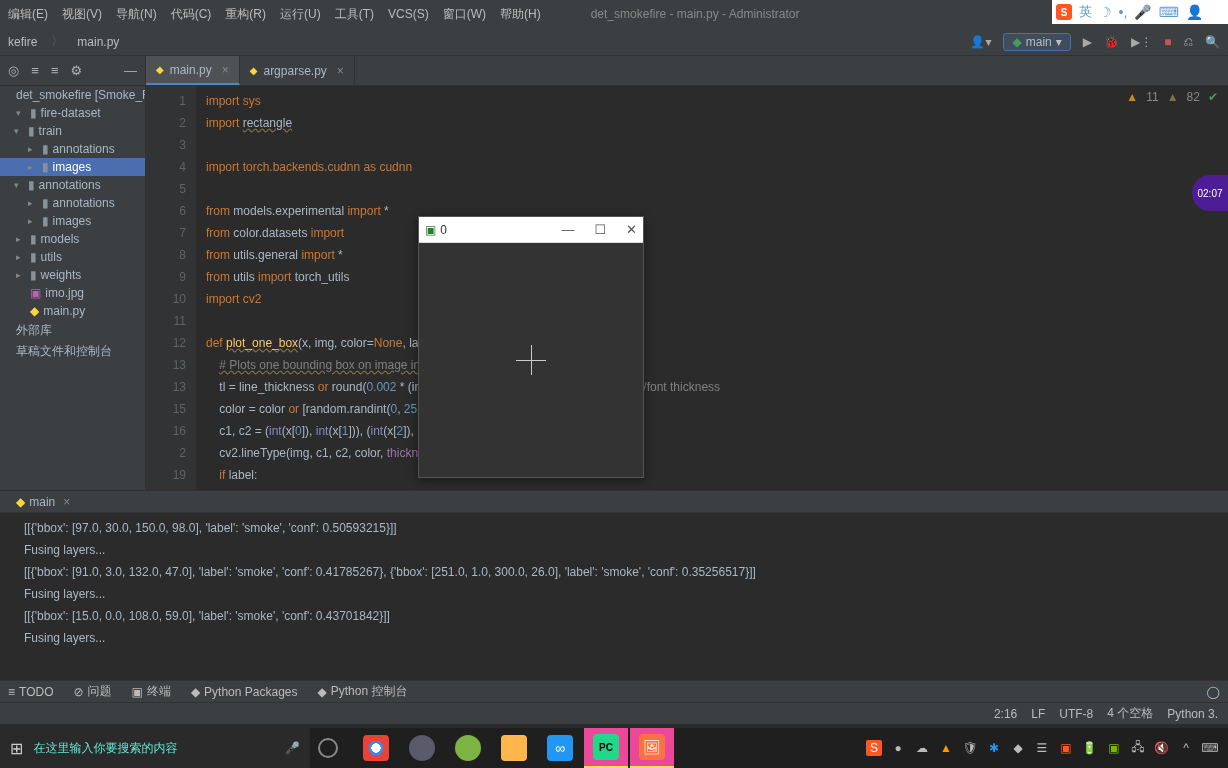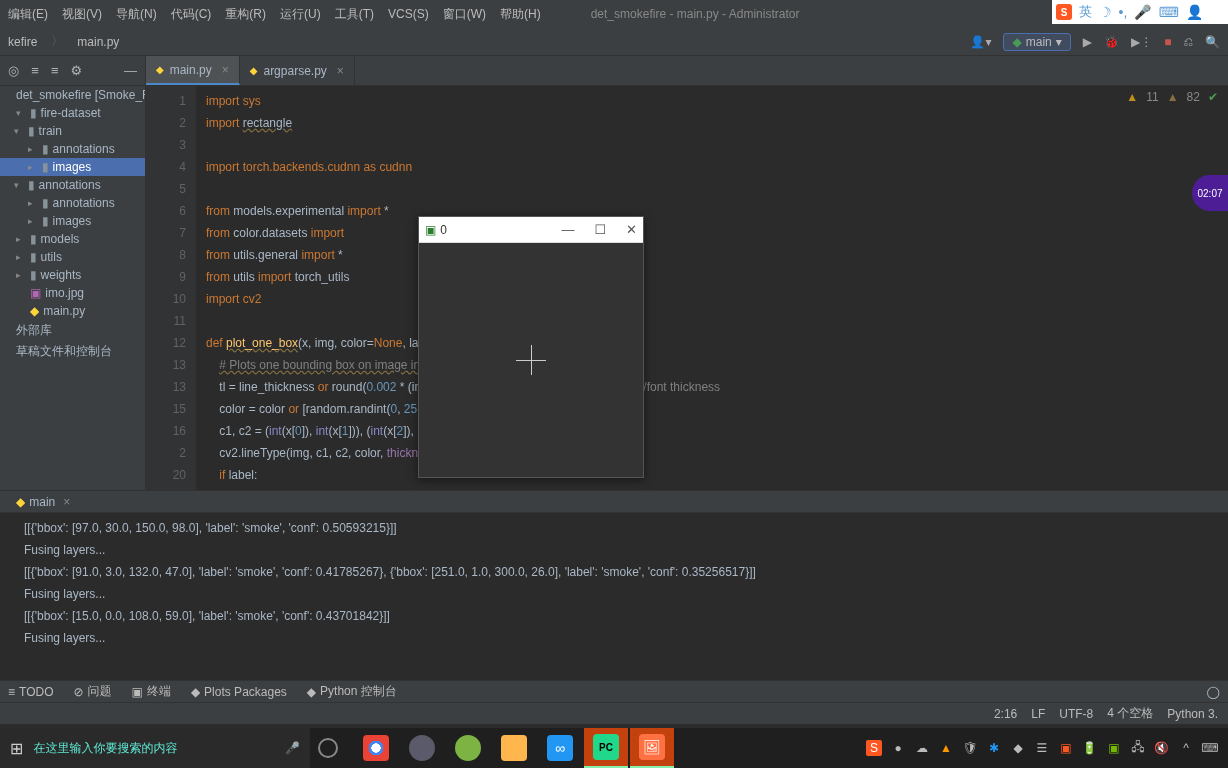--- a/index.html
+++ b/index.html
@@ -68,21 +68,21 @@
 .bottom-bar .bb-item{display:flex;align-items:center;gap:4px;color:#bbb;cursor:pointer}
 .bottom-bar .bb-right{margin-left:auto;display:flex;gap:12px}
 .status-bar{height:22px;background:#3c3f41;display:flex;align-items:center;justify-content:flex-end;padding:0 10px;gap:14px;color:#bbb;border-top:1px solid #323232}
 .taskbar{height:40px;background:#1f1f1f;display:flex;align-items:center;position:absolute;bottom:0;left:0;right:0}
 .taskbar .search-box{flex:0 0 310px;height:100%;background:#2a2a2a;display:flex;align-items:center;padding:0 10px;gap:10px;color:#ccc}
 .taskbar .search-box .win-icon{font-size:16px}
 .taskbar .search-box .search-text{color:#5eead4}
 .taskbar .cortana{width:20px;height:20px;border:2px solid #888;border-radius:50%;margin:0 8px}
 .taskbar .apps{display:flex;align-items:center;gap:2px;height:100%;margin-left:8px}
 .taskbar .app-icon{width:44px;height:100%;display:flex;align-items:center;justify-content:center;cursor:pointer}
-.taskbar .app-icon.active{background:#c2410c;border-bottom:2px solid #86efac}
+.taskbar .app-icon.active{background:#ec4899;border-bottom:2px solid #fde047}
 .ico{width:26px;height:26px;border-radius:4px;display:flex;align-items:center;justify-content:center;font-size:14px;color:#fff}
 .i-chrome{background:radial-gradient(circle,#fff 25%,#4285f4 26%,#4285f4 40%,#ea4335 41%)}
 .i-moon{background:#5a5a6a;border-radius:50%}
 .i-green{background:#7cb342;border-radius:50%}
 .i-folder{background:#ffb74d}
 .i-bd{background:#2196f3}
 .i-pycharm{background:#21d789;color:#000;font-weight:bold;font-size:10px}
 .i-photos{background:#ff7043}
 .taskbar .tray{margin-left:auto;display:flex;align-items:center;gap:8px;padding:0 10px;color:#bbb}
 .tray-icon{width:16px;height:16px;display:flex;align-items:center;justify-content:center;cursor:pointer;font-size:12px}
@@ -250,21 +250,21 @@
         <div>8</div>
         <div>9</div>
         <div>10</div>
         <div>11</div>
         <div>12</div>
         <div>13</div>
         <div>13</div>
         <div>15</div>
         <div>16</div>
         <div>2</div>
-        <div>20</div>
+        <div>19</div>
       </div>
       <div class="code"><span class="kw">import sys</span>
 <span class="kw">import </span><span class="wavy">rectangle</span>
 
 <span class="kw">import torch.backends.cudnn as cudnn</span>
 
 <span class="kw">from</span><span> models.experimental </span><span class="kw">import</span><span> *</span>
 <span class="kw">from</span><span> color.datasets </span><span class="kw">import</span>
 <span class="kw">from</span><span> utils.general </span><span class="kw">import</span><span> *</span>
 <span class="kw">from</span><span> utils </span><span class="kw">import</span><span> torch_utils</span>
@@ -313,21 +313,21 @@
 <span>[[{'bbox': [91.0, 3.0, 132.0, 47.0], 'label': 'smoke', 'conf': 0.41785267}, {'bbox': [251.0, 1.0, 300.0, 26.0], 'label': 'smoke', 'conf': 0.35256517}]]</span>
 <span>Fusing layers...</span>
 <span>[[{'bbox': [15.0, 0.0, 108.0, 59.0], 'label': 'smoke', 'conf': 0.43701842}]]</span>
 <span>Fusing layers...</span></div>
 </div>
 
 <div class="bottom-bar">
   <span class="bb-item">≡ <span>TODO</span></span>
   <span class="bb-item">⊘ <span>问题</span></span>
   <span class="bb-item">▣ <span>终端</span></span>
-  <span class="bb-item">◆ <span>Plots Packages</span></span>
+  <span class="bb-item">◆ <span>Python Packages</span></span>
   <span class="bb-item">◆ <span>Python 控制台</span></span>
   <span class="bb-right">
       <span>◯</span>
     </span>
 </div>
 
 <div class="status-bar">
   <span>2:16</span>
   <span>LF</span>
   <span>UTF-8</span>

